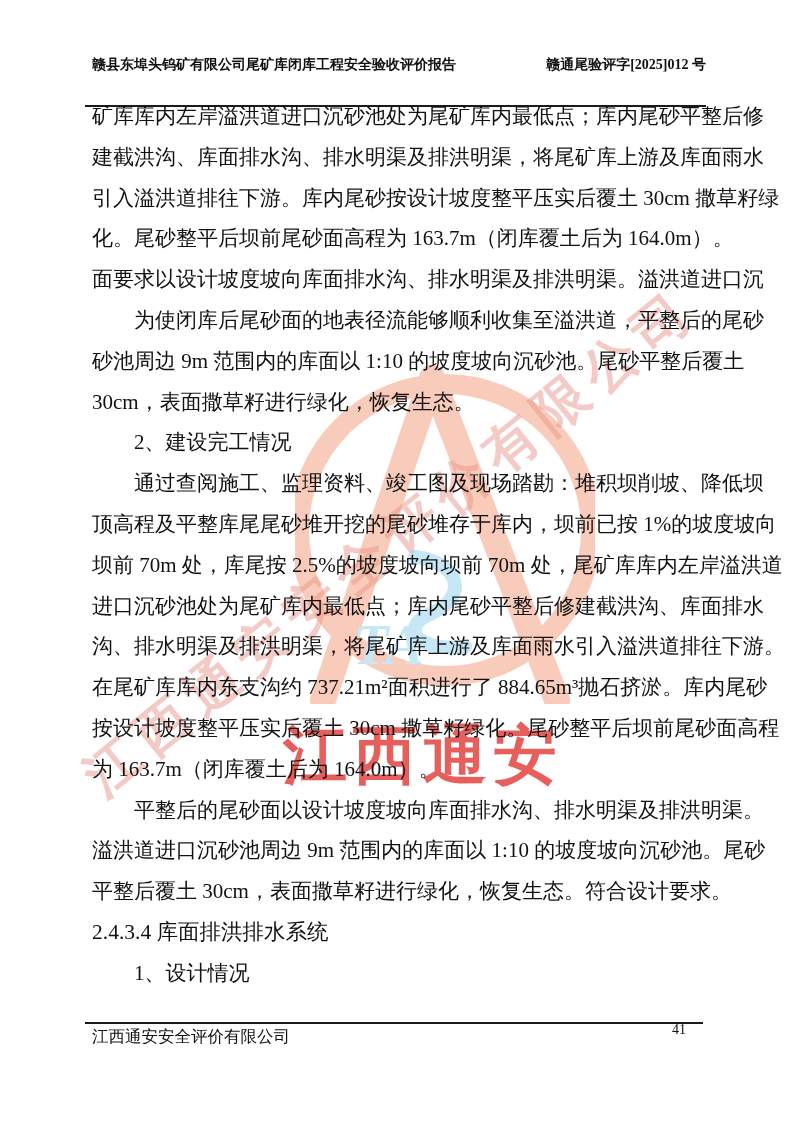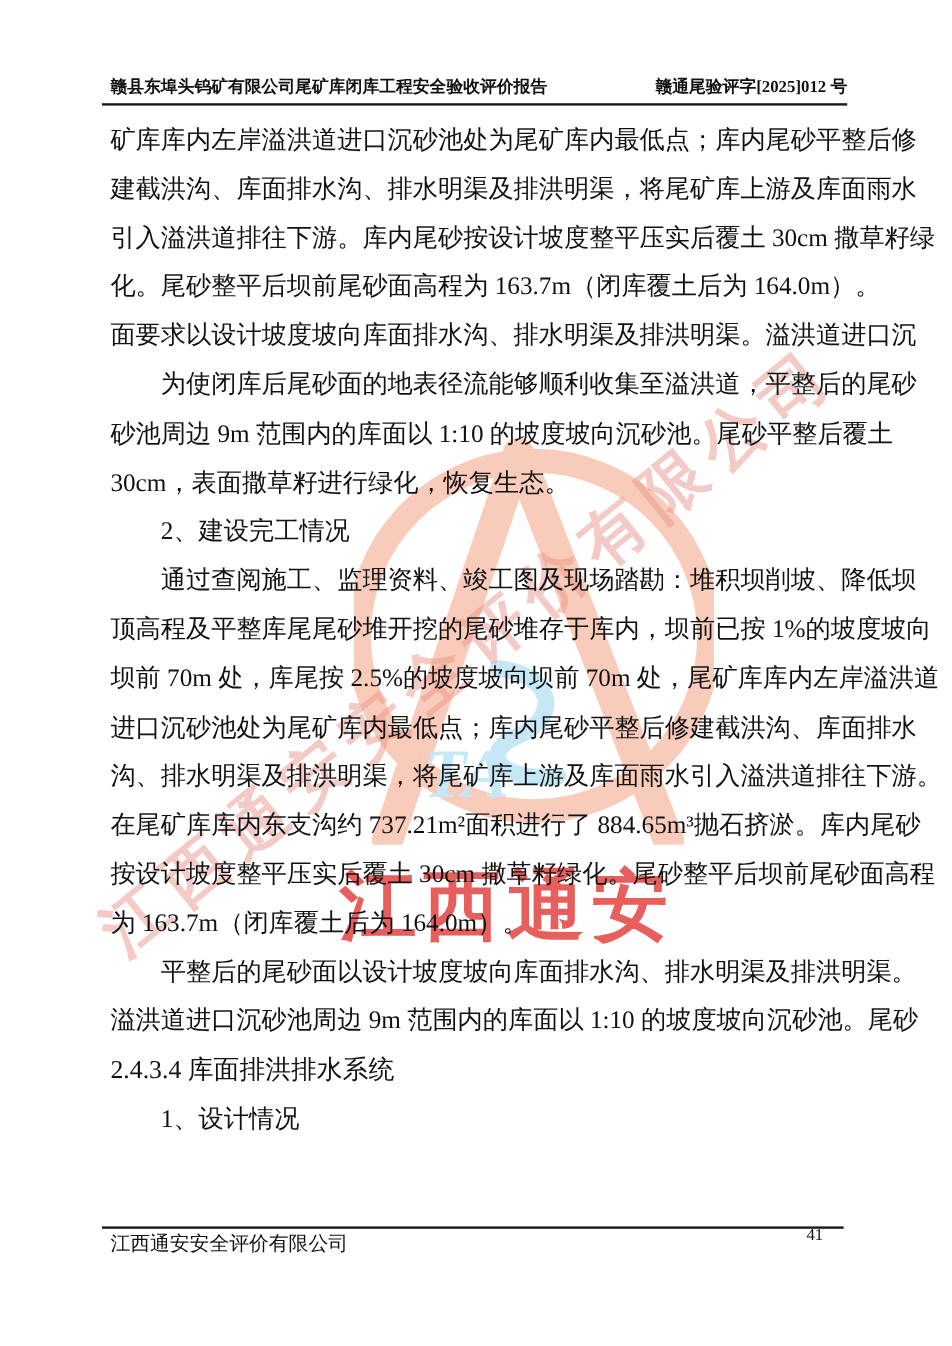--- a/index.html
+++ b/index.html
@@ -24,22 +24,22 @@
   .wm-red{
     position:absolute;left:283px;top:712px;
     font-size:64px;letter-spacing:6px;font-weight:bold;
     color:rgba(226,60,56,0.82);
     white-space:nowrap;z-index:1;
   }
   
   .hdr{
     position:absolute;left:85px;top:48px;width:621px;height:34px;
     border-bottom:2px solid #1a1a1a;
-    display:flex;justify-content:space-between;align-items:flex-end;
-    padding-bottom:4px;box-sizing:content-box;
+    display:flex;justify-content:space-between;align-items:center;
+    padding-bottom:23px;box-sizing:content-box;
     font-size:14px;font-weight:bold;z-index:2;
   }
   .hdr .hl{padding-left:7px;}
   
   .doc-body{
     position:absolute;left:92px;top:96px;width:616px;z-index:2;
   }
   .ln{
     height:40.8px;line-height:40.8px;font-size:21px;
     white-space:nowrap;text-align:left;
@@ -86,20 +86,21 @@
     <div class="ln ind">通过查阅施工、监理资料、竣工图及现场踏勘：堆积坝削坡、降低坝</div>
     <div class="ln">顶高程及平整库尾尾砂堆开挖的尾砂堆存于库内，坝前已按 1%的坡度坡向</div>
     <div class="ln">坝前 70m 处，库尾按 2.5%的坡度坡向坝前 70m 处，尾矿库库内左岸溢洪道</div>
     <div class="ln">进口沉砂池处为尾矿库内最低点；库内尾砂平整后修建截洪沟、库面排水</div>
     <div class="ln">沟、排水明渠及排洪明渠，将尾矿库上游及库面雨水引入溢洪道排往下游。</div>
     <div class="ln">在尾矿库库内东支沟约 737.21m²面积进行了 884.65m³抛石挤淤。库内尾砂</div>
     <div class="ln">按设计坡度整平压实后覆土 30cm 撒草籽绿化。尾砂整平后坝前尾砂面高程</div>
     <div class="ln">为 163.7m（闭库覆土后为 164.0m）。</div>
     <div class="ln ind">平整后的尾砂面以设计坡度坡向库面排水沟、排水明渠及排洪明渠。</div>
     <div class="ln">溢洪道进口沉砂池周边 9m 范围内的库面以 1:10 的坡度坡向沉砂池。尾砂</div>
+    <div class="ln">平整后覆土 30cm，表面撒草籽进行绿化，恢复生态。符合设计要求。</div>
     <div class="ln hd1">2.4.3.4 库面排洪排水系统</div>
     <div class="ln ind hd">1、设计情况</div>
   </div>
 
   <div class="ftr-rule"></div>
   <div class="ftr-company">江西通安安全评价有限公司</div>
   <div class="ftr-page">41</div>
 
 </div>
 

